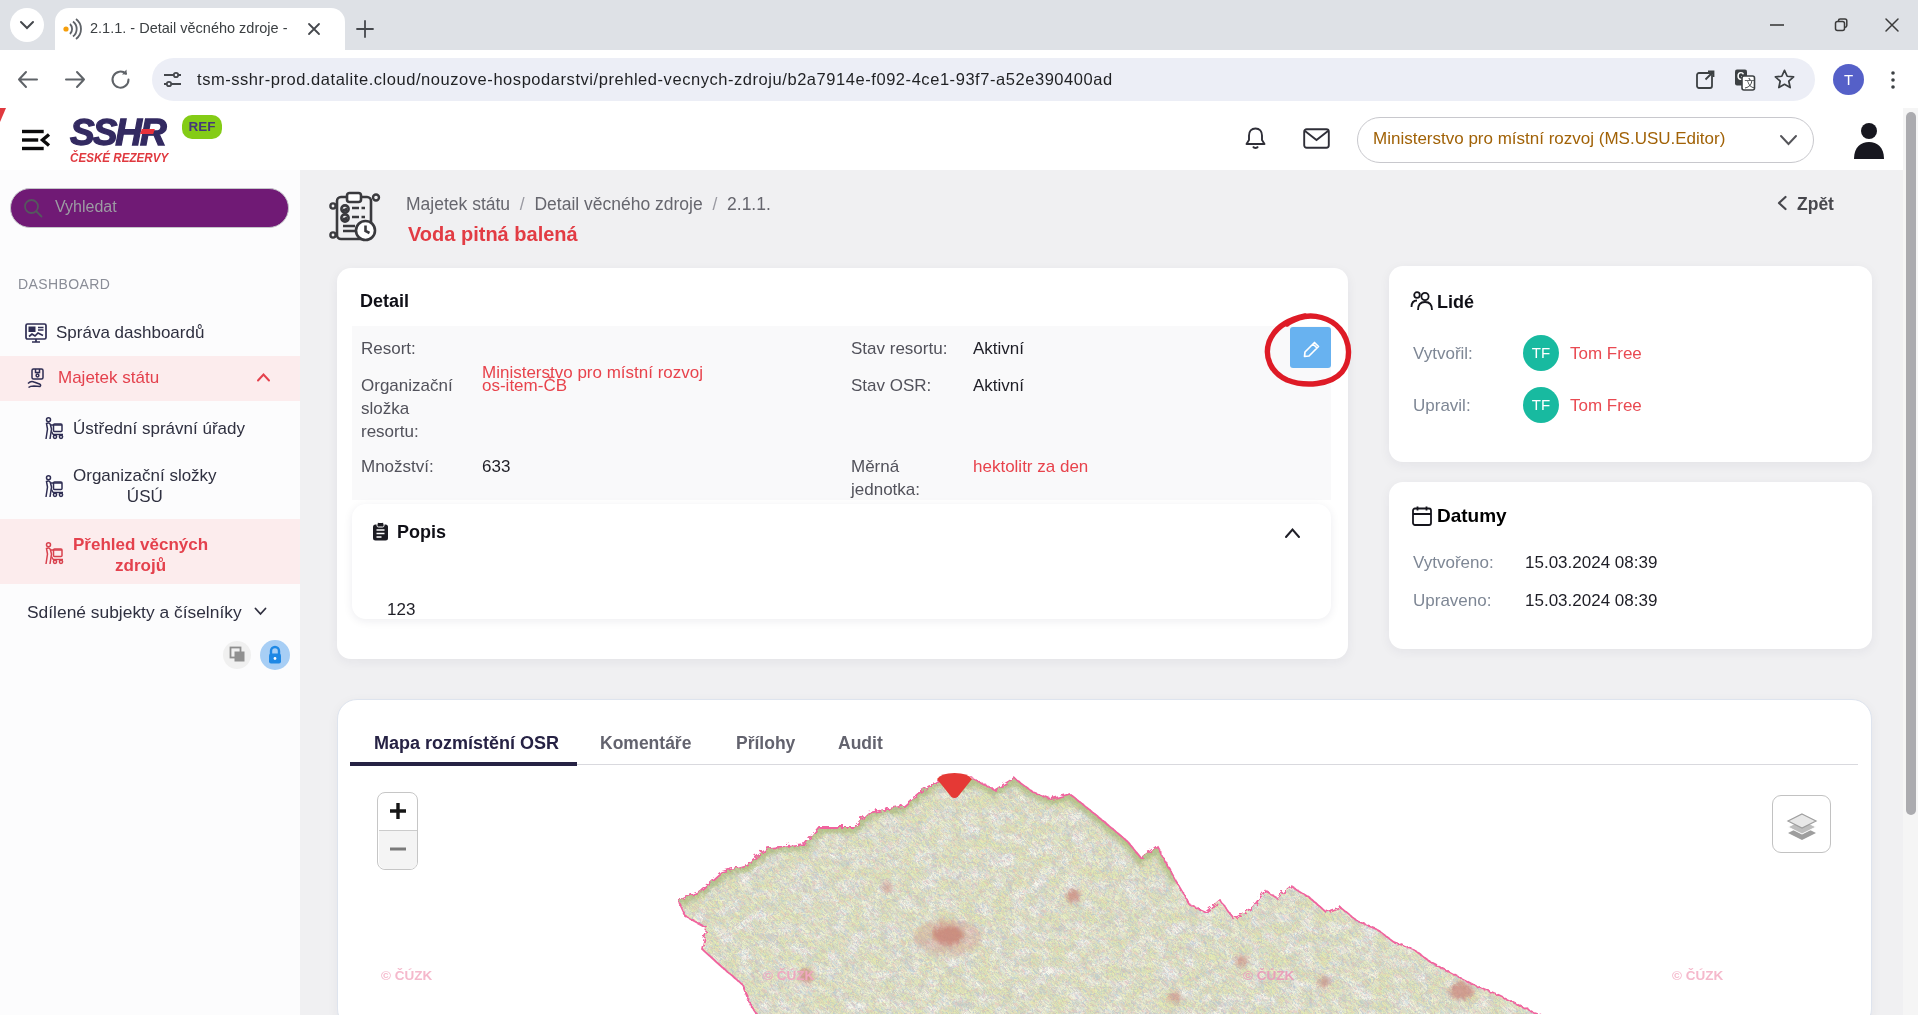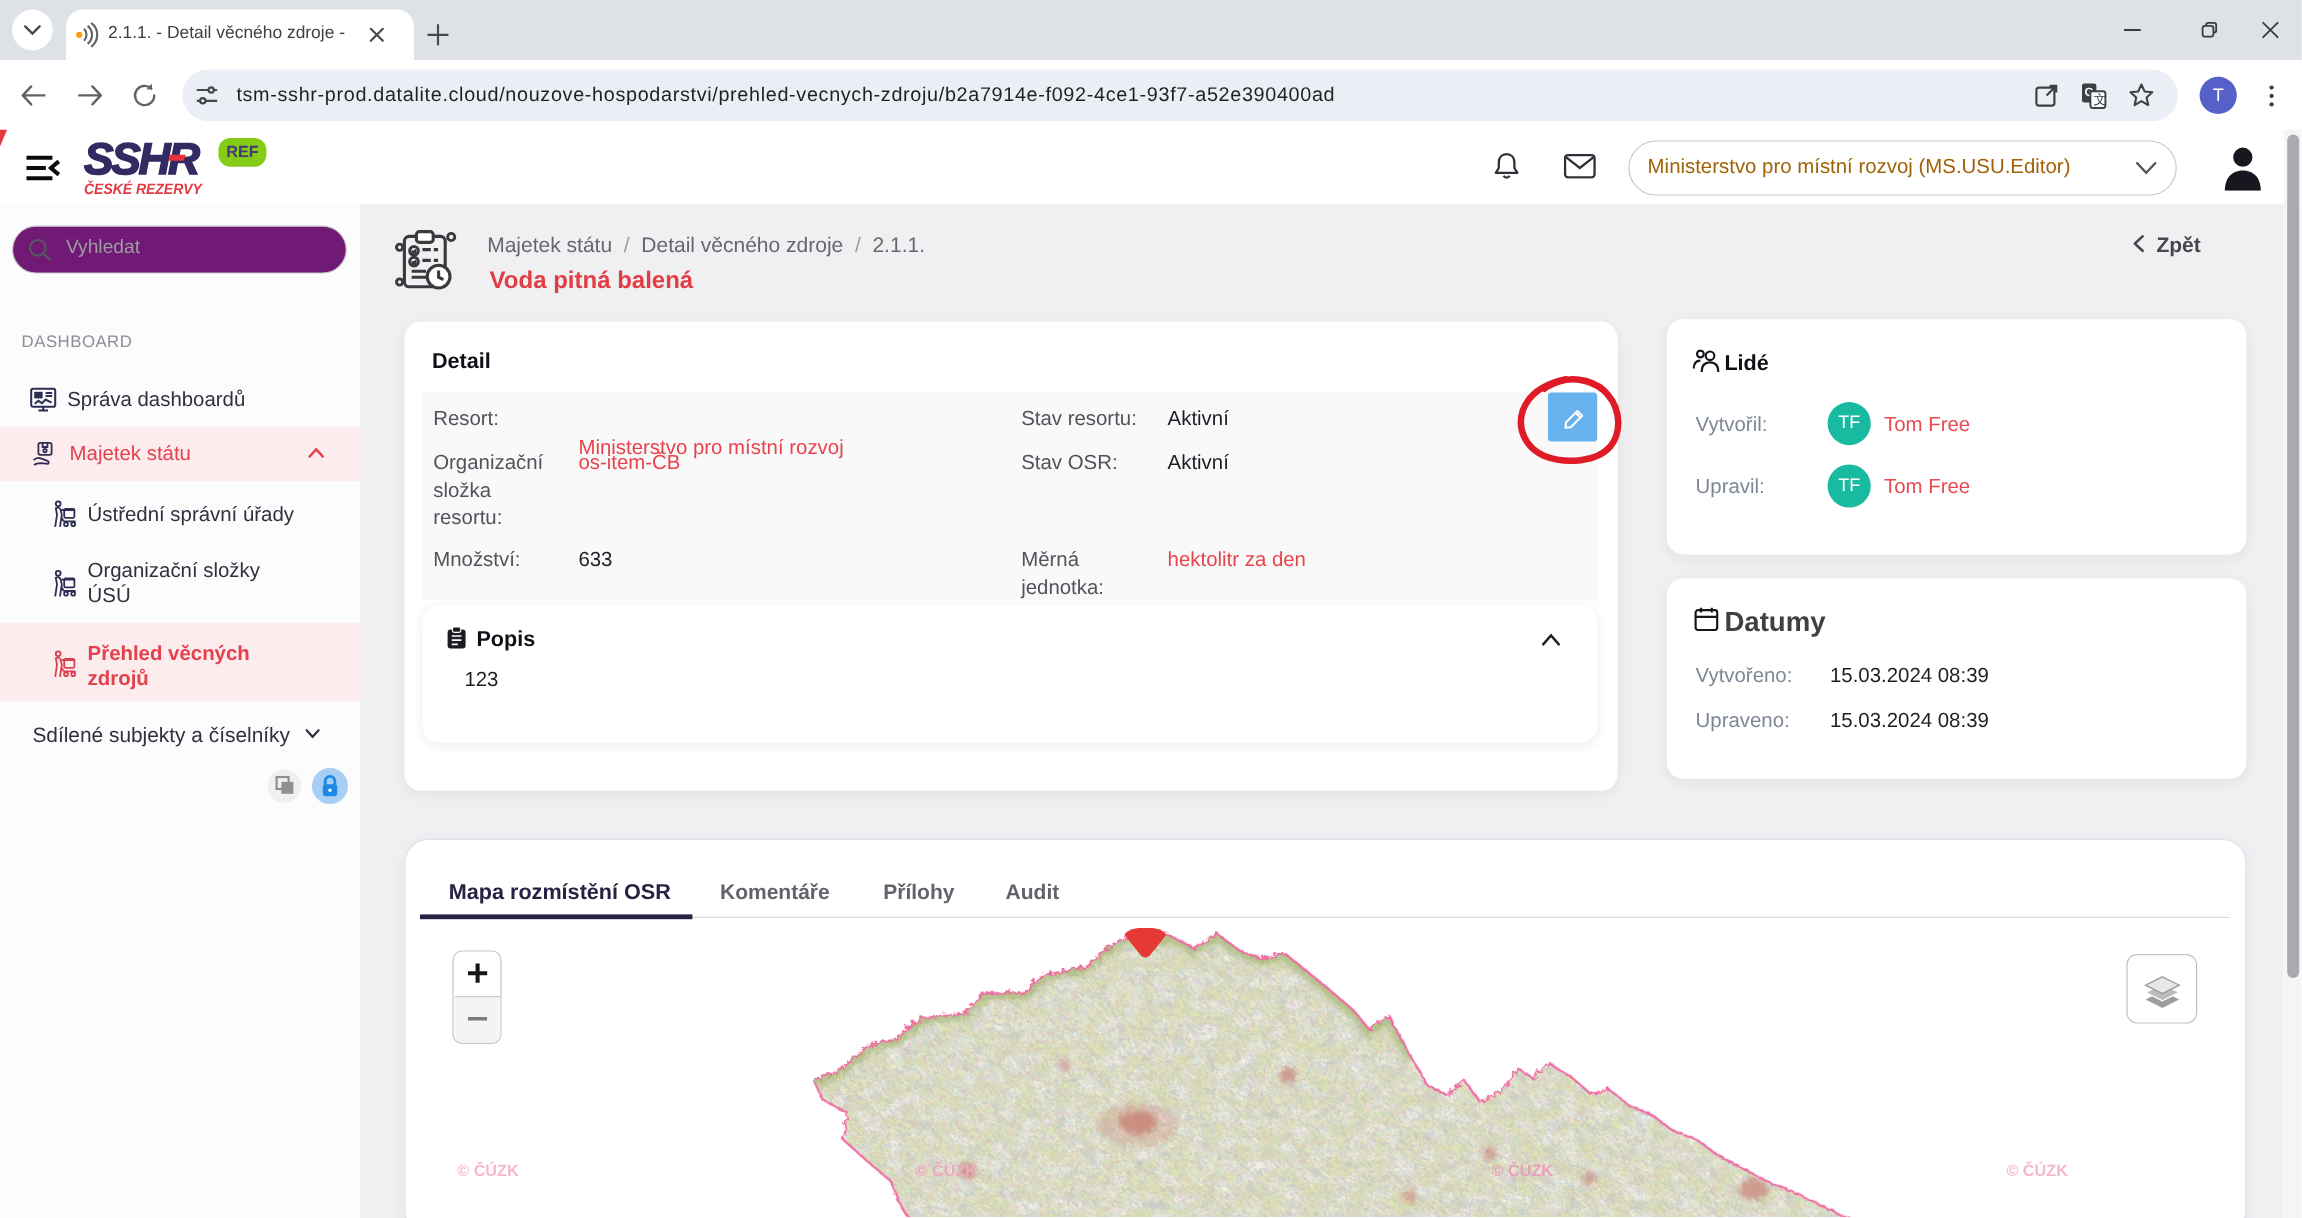--- a/index.html
+++ b/index.html
@@ -18,21 +18,21 @@
 #logo{position:absolute;left:70px;top:112px;width:110px;height:40px;color:#332A61;font-style:italic;font-weight:bold;font-size:37px;letter-spacing:-2px;-webkit-text-stroke:1.3px #332A61;}
 #logosub{position:absolute;left:70px;top:151px;font-style:italic;font-weight:bold;font-size:12.5px;letter-spacing:0px;color:#E0393F;white-space:nowrap;transform:scaleX(0.93);transform-origin:left;}
 #refbadge{position:absolute;left:182px;top:115px;width:40px;height:24px;border-radius:10px;background:#84cc16;color:#44397A;font-weight:bold;font-size:13.5px;text-align:center;line-height:24px;}
 #userpill{position:absolute;left:1357px;top:117px;width:457px;height:46px;border-radius:23px;border:1.5px solid #C8C8CD;background:#fff;}
 #userpill span{position:absolute;left:15px;top:11px;font-size:17px;color:#a16207;}
 
 #sidebar{position:absolute;left:0;top:170px;width:300px;height:845px;background:#FCFCFD;}
 #search{position:absolute;left:10px;top:188px;width:279px;height:40px;border:1.5px solid #C5C5CA;border-radius:20px;background:#701a75;}
 #search span{position:absolute;left:44px;top:9px;font-size:16px;color:#9C9CA3;}
 #dashlabel{position:absolute;left:18px;top:276px;font-size:14px;color:#8A8D97;letter-spacing:0.4px;text-align:center;}
-.navitem{position:absolute;font-size:17px;color:#2F3040;}
+.navitem{position:absolute;font-size:17px;color:#2F3040;text-align:center;}
 .navred{color:#E4414D;}
 .pinkrow{position:absolute;left:0;width:300px;background:#FCECED;}
 
 #mainbg{position:absolute;left:300px;top:170px;width:1603px;height:845px;background:#F0F0F2;}
 .card{position:absolute;background:#fff;border-radius:14px;box-shadow:0 3px 12px rgba(30,30,60,0.06);}
 .lbl{color:#52525B;font-size:17px;line-height:23px;}
 .val{color:#1E1E26;font-size:17px;line-height:23px;}
 .redv{color:#E8434C;font-size:17px;line-height:23px;}
 .mutelbl{color:#7E8795;font-size:17px;line-height:23px;}
 
@@ -287,21 +287,21 @@
 <div class="card" style="left:352px;top:504px;width:979px;height:115px;box-shadow:0 2px 10px rgba(30,30,60,0.08);"></div>
 <svg class="abs" style="left:372px;top:522px" width="17" height="19" viewBox="0 0 17 19">
     <rect x="1" y="2.5" width="15" height="16" rx="2.5" fill="#1B1B22"></rect>
     <rect x="5" y="0.5" width="7" height="4.5" rx="1.5" fill="#1B1B22" stroke="#fff" stroke-width="1"></rect>
     <path d="M4.5 8 H12.5 M4.5 11.5 H12.5 M4.5 15 H9.5" stroke="#fff" stroke-width="1.4"></path>
   </svg>
 <div class="abs" style="left:397px;top:522px;font-size:18px;font-weight:bold;color:#0F0F16;">Popis</div>
 <svg class="abs" style="left:1284px;top:527px" width="17" height="12" viewBox="0 0 17 12">
     <path d="M2 10 L8.5 2.5 L15 10" stroke="#1F1F28" stroke-width="2" fill="none" stroke-linecap="round"></path>
   </svg>
-<div class="val abs" style="left:387px;top:555px;">123</div>
+<div class="val abs" style="left:387px;top:598px;">123</div>
 
 <div class="card" style="left:1389px;top:266px;width:483px;height:196px;"></div>
 <svg class="abs" style="left:1410px;top:291px" width="25" height="20" viewBox="0 0 25 20">
     <g stroke="#15151C" stroke-width="1.8" fill="none">
       <circle cx="15" cy="5.5" r="3.6"></circle>
       <path d="M8 19 C8 13.5 10.5 11 15 11 C19.5 11 22 13.5 22 19"></path>
       <circle cx="7" cy="4" r="2.8"></circle>
       <path d="M1.5 16 C1.5 11.5 3.5 9.5 7 9.5"></path>
     </g>
   </svg>
@@ -312,21 +312,21 @@
 <div class="mutelbl abs" style="left:1413px;top:394px;">Upravil:</div>
 <div class="abs" style="left:1523px;top:387px;width:36px;height:36px;border-radius:18px;background:#18BAA0;color:#fff;font-size:15px;text-align:center;line-height:36px;">TF</div>
 <div class="abs" style="left:1570px;top:396px;font-size:17px;color:#E94A52;">Tom Free</div>
 <div class="card" style="left:1389px;top:482px;width:483px;height:167px;"></div>
 <svg class="abs" style="left:1411px;top:505px" width="22" height="22" viewBox="0 0 22 22">
     <g stroke="#15151C" stroke-width="1.8" fill="none">
       <rect x="2" y="3.5" width="18" height="16.5" rx="2"></rect>
       <path d="M2 9 H20 M6.5 1.5 V5.5 M15.5 1.5 V5.5"></path>
     </g>
   </svg>
-<div class="abs" style="left:1437px;top:505px;font-size:23px;font-weight:bold;color:#404040;">Datumy</div>
+<div class="abs" style="left:1437px;top:505px;font-size:19px;font-weight:bold;color:#000000;">Datumy</div>
 <div class="mutelbl abs" style="left:1413px;top:551px;">Vytvořeno:</div>
 <div class="val abs" style="left:1525px;top:551px;">15.03.2024 08:39</div>
 <div class="mutelbl abs" style="left:1413px;top:589px;">Upraveno:</div>
 <div class="val abs" style="left:1525px;top:589px;">15.03.2024 08:39</div>
 
 <div class="abs" style="left:337px;top:699px;width:1535px;height:330px;background:#fff;border:1px solid #DEE4EE;border-radius:20px;box-shadow:0 3px 12px rgba(30,30,60,0.05);"></div>
 <div class="abs" style="left:374px;top:733px;font-size:18px;font-weight:bold;color:#262244;">Mapa rozmístění OSR</div>
 <div class="abs" style="left:600px;top:733px;font-size:17.5px;font-weight:600;color:#63636E;">Komentáře</div>
 <div class="abs" style="left:736px;top:733px;font-size:17.5px;font-weight:600;color:#63636E;">Přílohy</div>
 <div class="abs" style="left:838px;top:733px;font-size:17.5px;font-weight:600;color:#63636E;">Audit</div>

